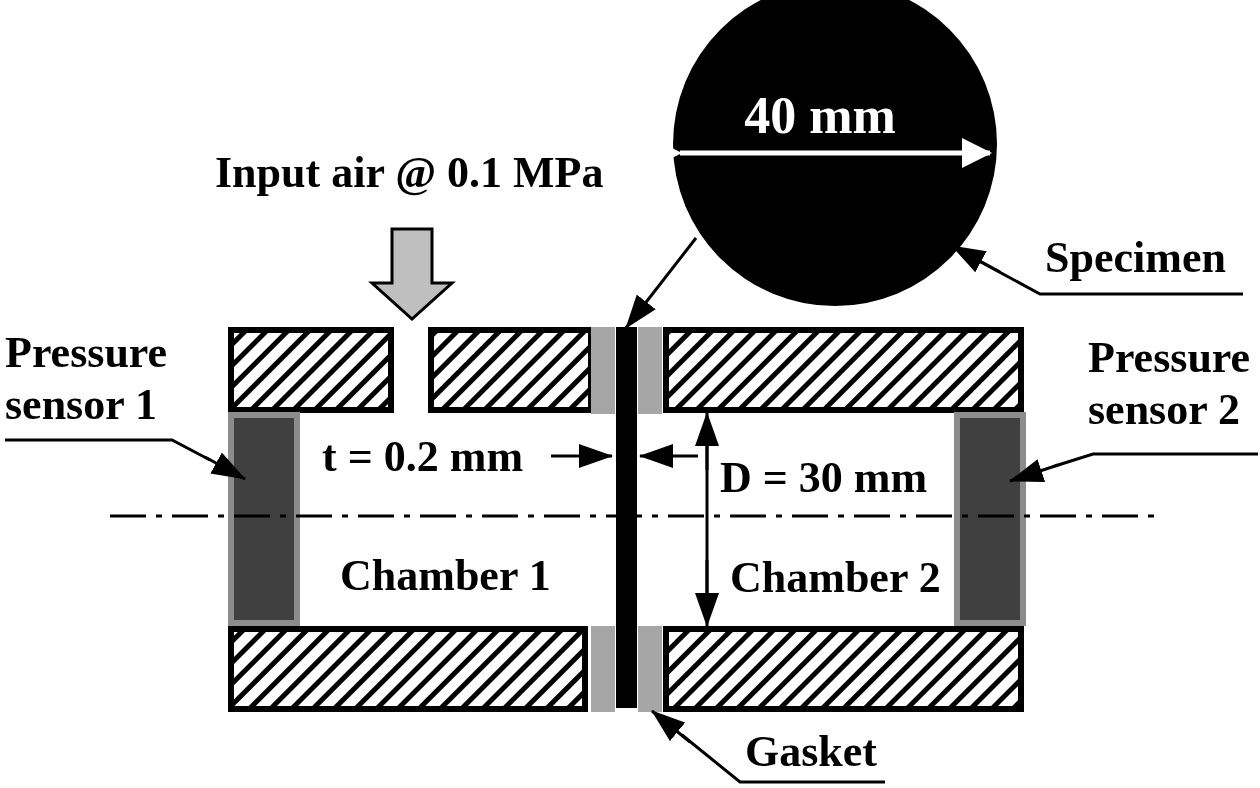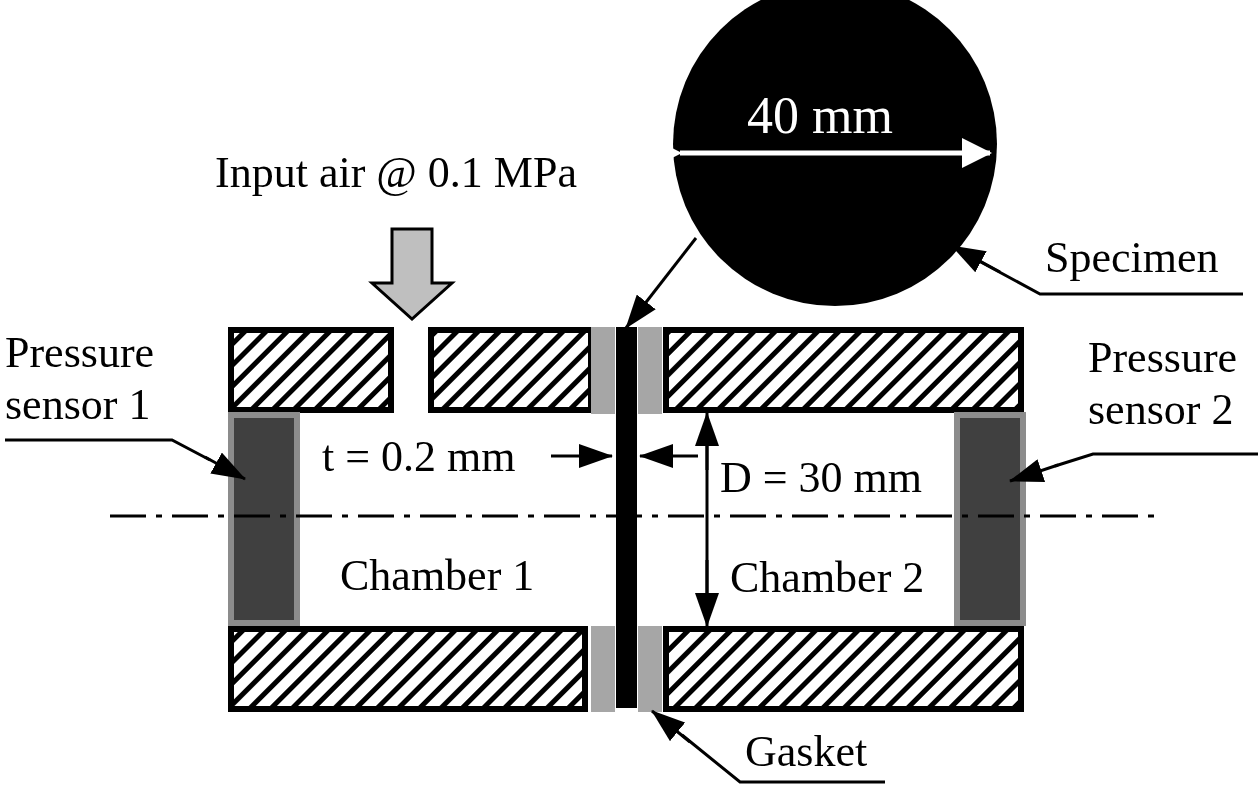--- a/index.html
+++ b/index.html
@@ -1,17 +1,17 @@
 <!DOCTYPE html>
 <html><head>
 <meta charset="utf-8">
 <style>
   html, body { margin:0; padding:0; background:#ffffff; }
   body { width:1260px; height:788px; overflow:hidden; }
-  #stage { position:relative; width:1260px; height:788px; }
+  #stage { position:relative; width:1260px; height:788px;font-weight:bold; }
   svg { position:absolute; left:0; top:0; }
   .lbl { font-family:"Liberation Serif", "DejaVu Serif", serif; font-size:44px; fill:#000; }
   .lbl-w { font-family:"Liberation Serif", "DejaVu Serif", serif; font-size:52px; fill:#ffffff; }
 </style>
 </head>
 <body>
 
 <div id="stage">
 <svg width="1260" height="788" viewBox="0 0 1260 788" xmlns="http://www.w3.org/2000/svg">
   <defs>

